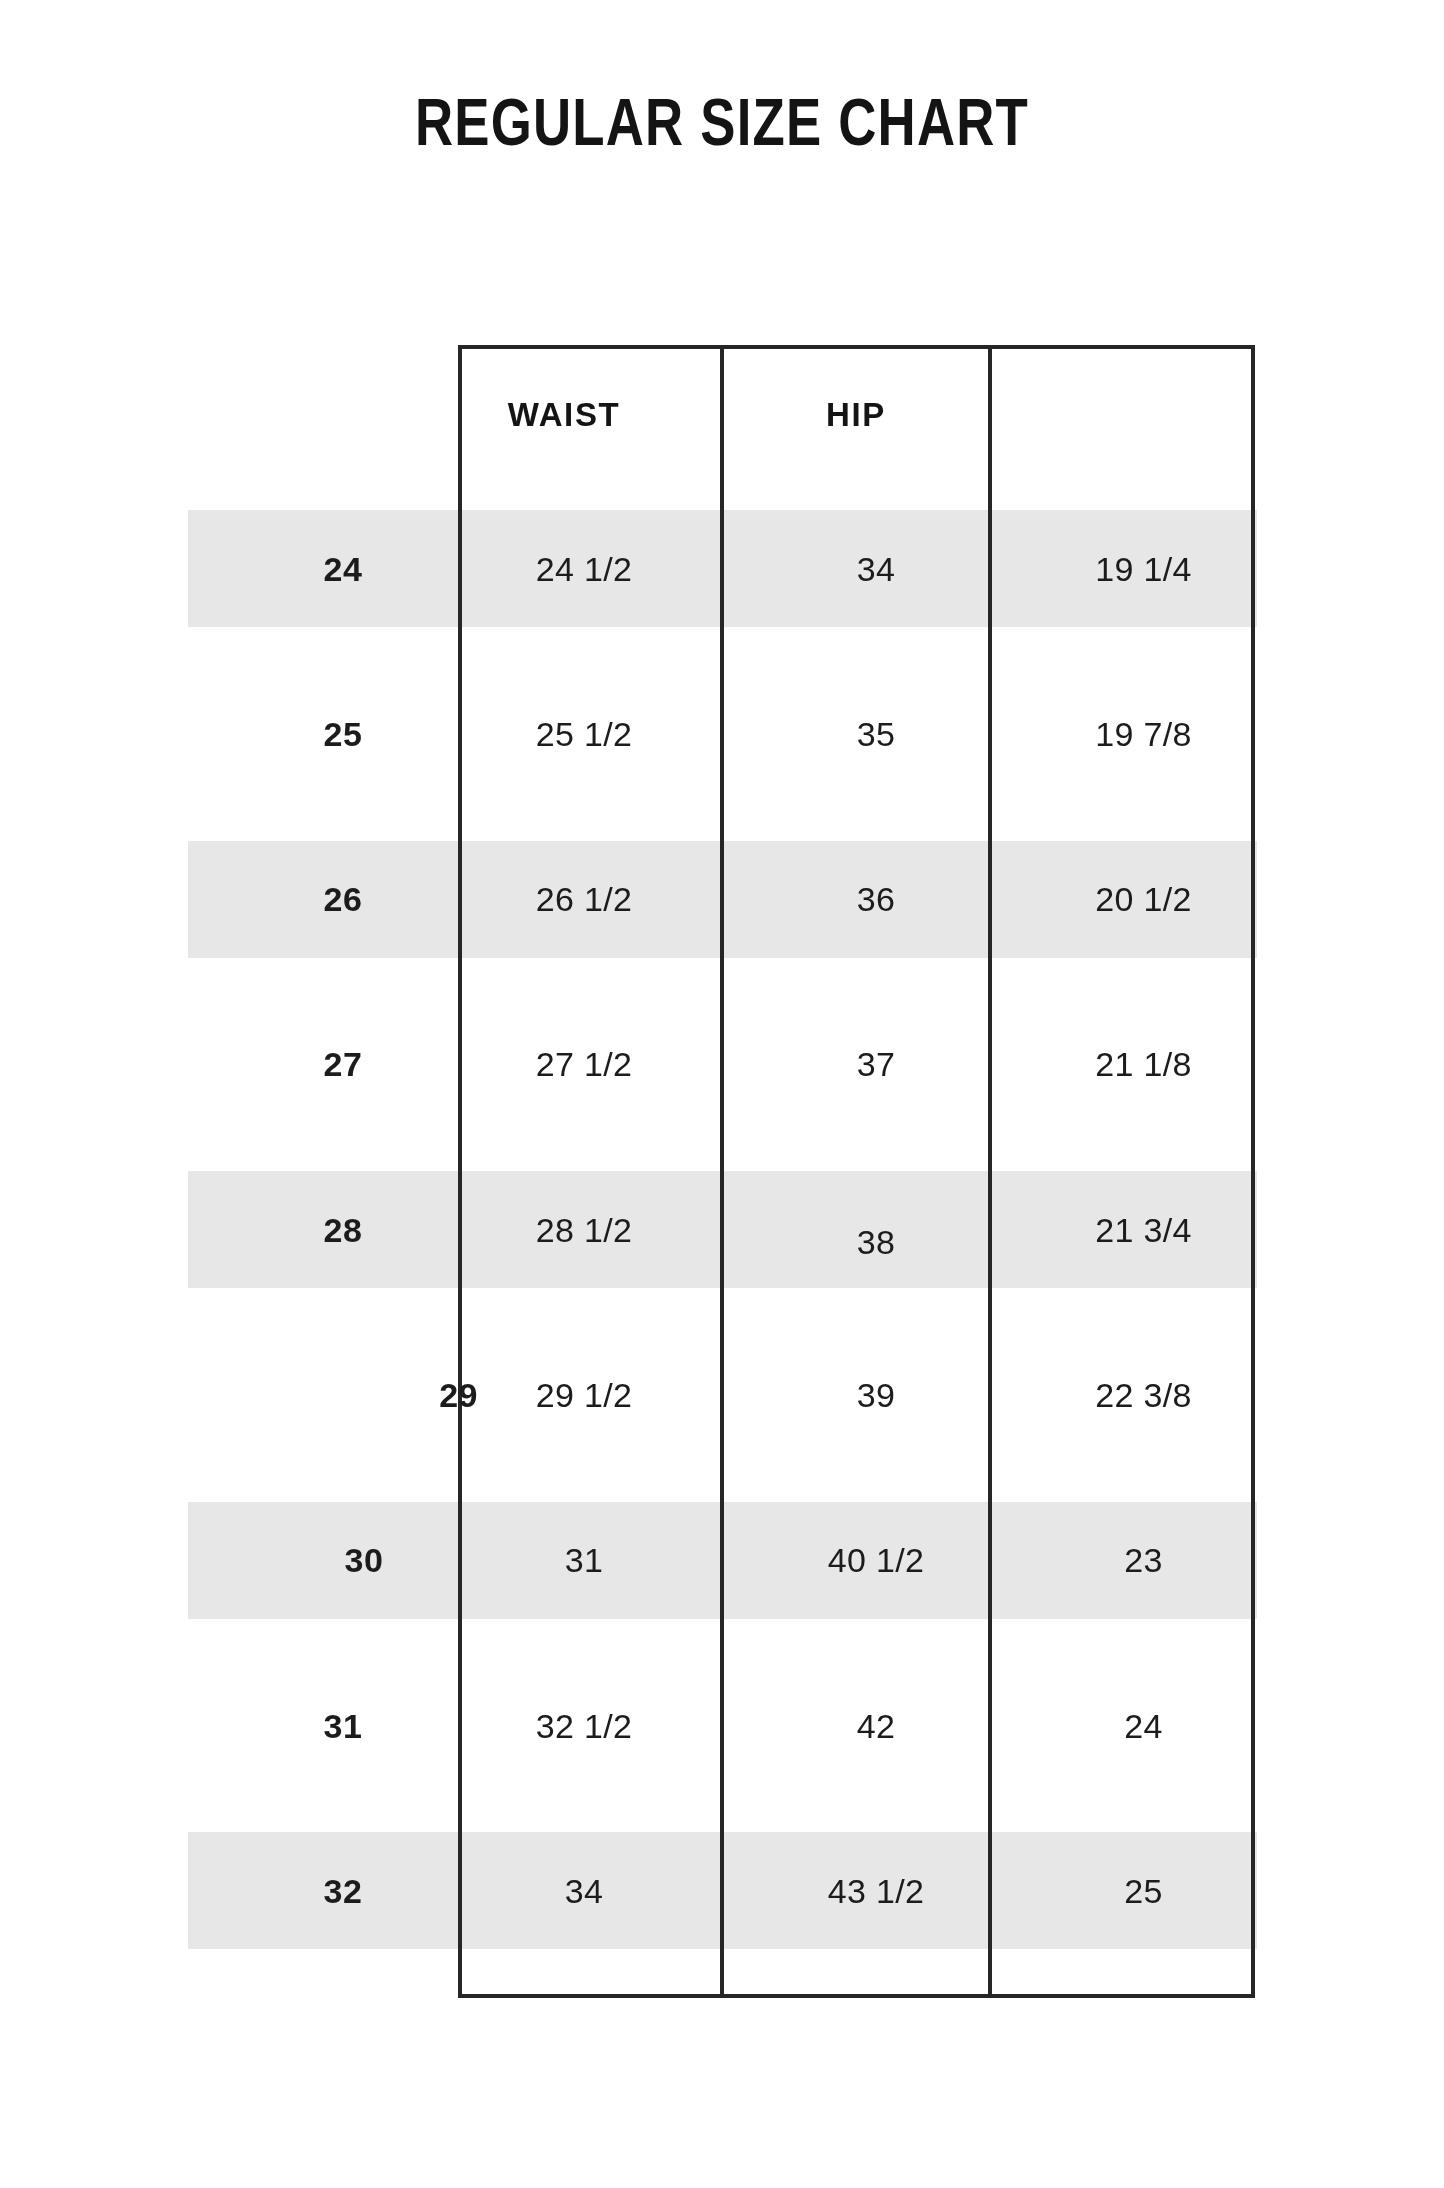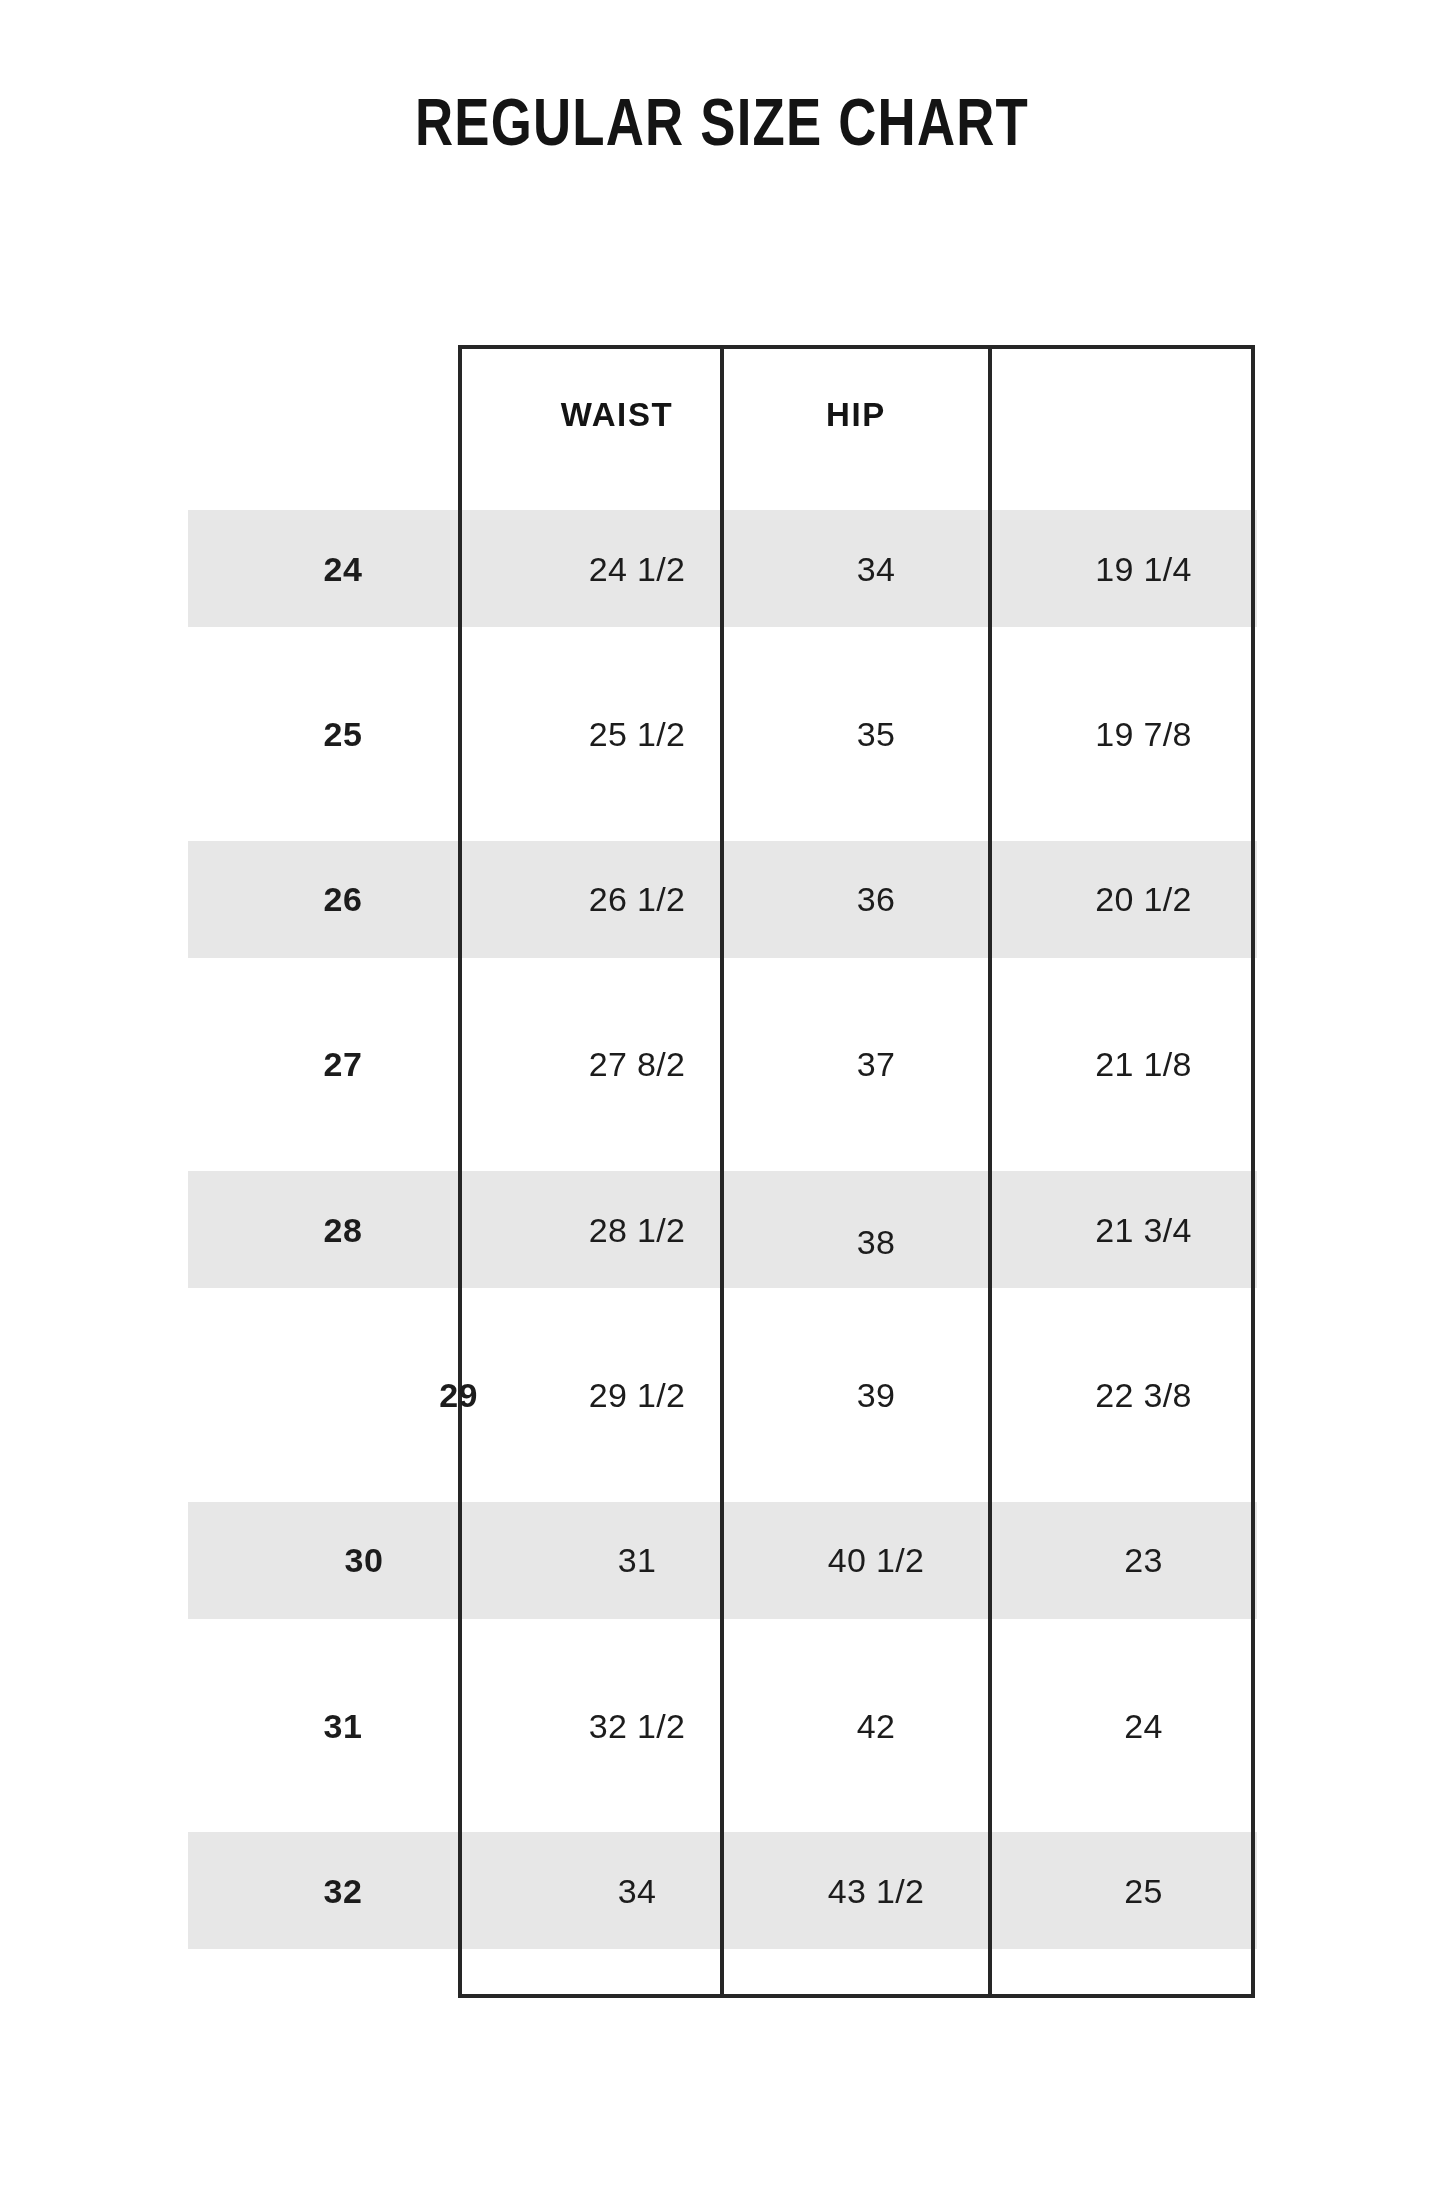--- a/index.html
+++ b/index.html
@@ -102,21 +102,21 @@
     letter-spacing: 0.5px;
   }
   .cell.meas {
     font-weight: 400;
     font-size: 34px;
     letter-spacing: 0.3px;
   }
 
   
   .col-size  { left: 188px; width: 270px; }
-  .col-waist { left: 488px; width: 258px; }
+  .col-waist { left: 435px; width: 258px; }
   .col-hip   { left: 724px; width: 264px; }
   .col-thigh { left: 992px; width: 263px; }
 </style>
 </head>
 <body>
 
 <div id="page">
 
   <div id="stripe-layer">
       <div class="stripe" style="top: 510px; height: 117px; background: rgb(231, 231, 231);"></div>
@@ -142,21 +142,21 @@
       <div class="cell meas col-thigh" style="top: 540.5px;">19 1/4</div>
       <div class="cell size col-size" style="top: 705.8px;">25</div>
       <div class="cell meas col-waist" style="top: 705.8px;">25 1/2</div>
       <div class="cell meas col-hip" style="top: 705.8px;">35</div>
       <div class="cell meas col-thigh" style="top: 705.8px;">19 7/8</div>
       <div class="cell size col-size" style="top: 871.1px;">26</div>
       <div class="cell meas col-waist" style="top: 871.1px;">26 1/2</div>
       <div class="cell meas col-hip" style="top: 871.1px;">36</div>
       <div class="cell meas col-thigh" style="top: 871.1px;">20 1/2</div>
       <div class="cell size col-size" style="top: 1036.4px;">27</div>
-      <div class="cell meas col-waist" style="top: 1036.4px;">27 8/2</div>
+      <div class="cell meas col-waist" style="top: 1036.4px;">27 1/2</div>
       <div class="cell meas col-hip" style="top: 1036.4px;">37</div>
       <div class="cell meas col-thigh" style="top: 1036.4px;">21 1/8</div>
       <div class="cell size col-size" style="top: 1201.7px;">28</div>
       <div class="cell meas col-waist" style="top: 1201.7px;">28 1/2</div>
       <div class="cell meas col-hip" style="top: 1214px;">38</div>
       <div class="cell meas col-thigh" style="top: 1201.7px;">21 3/4</div>
       <div class="cell size col-size" style="top: 1367px; text-align: right;">29</div>
       <div class="cell meas col-waist" style="top: 1367px;">29 1/2</div>
       <div class="cell meas col-hip" style="top: 1367px;">39</div>
       <div class="cell meas col-thigh" style="top: 1367px;">22 3/8</div>

